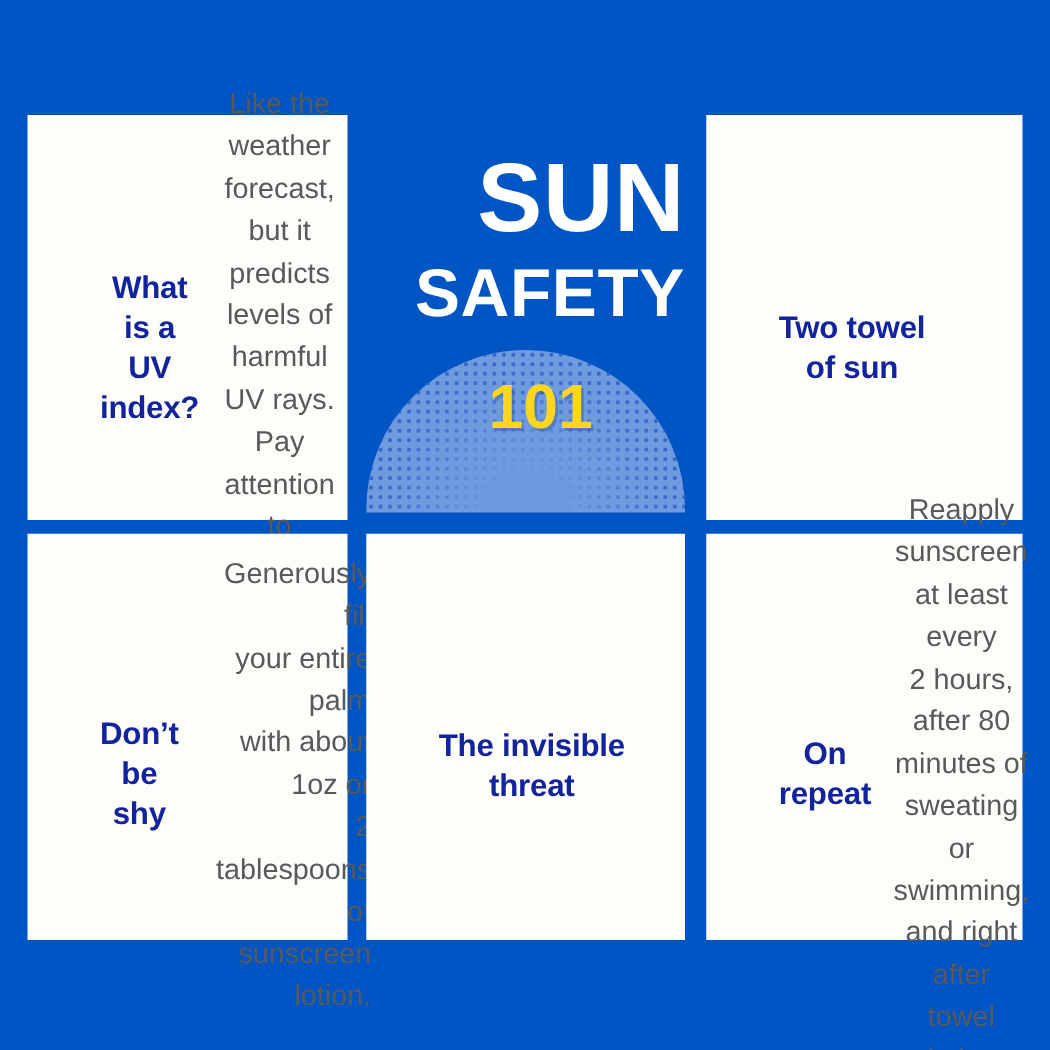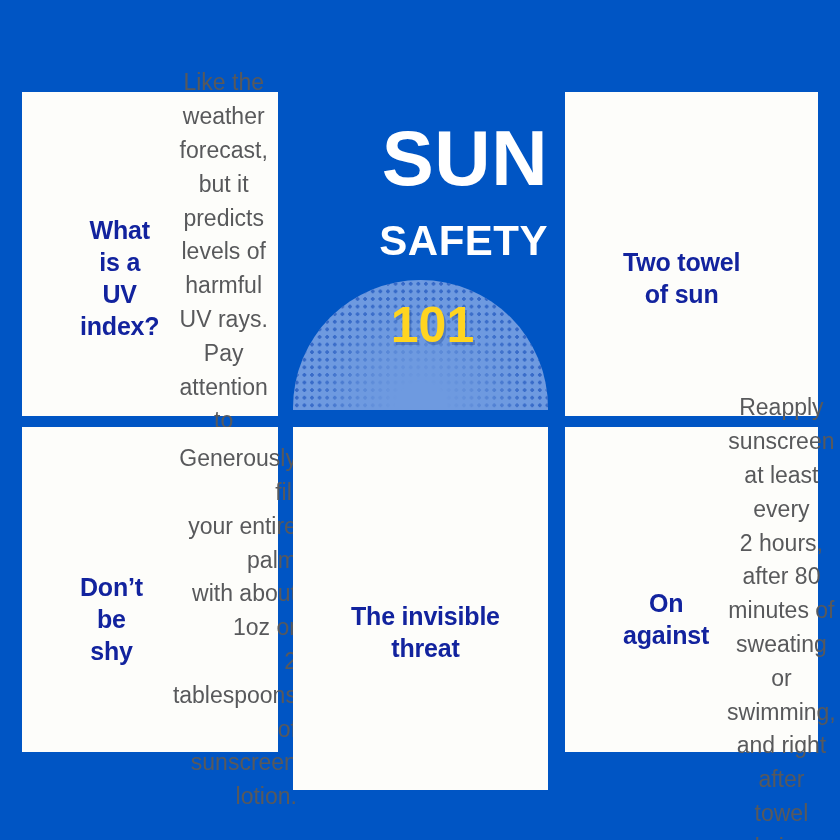--- a/index.html
+++ b/index.html
@@ -52,21 +52,21 @@
     padding: 0 8px;
     white-space: pre-line;
     font-weight: 400;
   }
 
   
   #card-uv-index      { left: 22px;  top: 92px;  width: 256px; height: 324px; padding-top: 48px; }
   #card-two-kinds     { left: 565px; top: 92px;  width: 253px; height: 324px; padding-top: 48px; }
   
   #card-dont-be-shy   { left: 22px;  top: 427px; width: 256px; height: 325px; padding-top: 58px; gap: 12px; }
-  #card-invisible     { left: 293px; top: 427px; width: 255px; height: 363px; padding-top: 47px; }
+  #card-invisible     { left: 293px; top: 427px; width: 255px; height: 325px; padding-top: 47px; }
   #card-on-repeat     { left: 565px; top: 427px; width: 253px; height: 325px; padding-top: 58px; }
 
   #card-uv-index   .card-body { margin-top: 16px; }
   #card-two-kinds  .card-body { margin-top: 16px; }
   #card-dont-be-shy .card-body { margin-top: 19px; text-align: right; }
   #card-invisible  .card-body { margin-top: 17px; }
   #card-on-repeat  .card-body { margin-top: 19px; }
 
   
   #hero {
@@ -120,24 +120,24 @@
     font-weight: bold;
     font-size: 78px;
     line-height: 0.98;
     letter-spacing: 0.5px;
     margin-top: 28px;
   }
   #hero-line-2 {
     display: block;
     color: #FFFFFF;
     font-weight: bold;
-    font-size: 42px;
+    font-size: 54px;
     line-height: 1.02;
     letter-spacing: 0.5px;
-    margin-top: 24px;
+    margin-top: 12px;
   }
   #hero-number {
     position: absolute;
     left: 12px;
     top: 208px;
     width: 255px;
     text-align: center;
     color: #FFD520;
     font-weight: bold;
     font-size: 50px;
@@ -188,21 +188,21 @@
 2 tablespoons of
 sunscreen lotion.</p>
   </div>
 
   <div class="card" id="card-invisible">
     <h2 class="card-title">The invisible
 threat</h2>
   </div>
 
   <div class="card" id="card-on-repeat">
-    <h2 class="card-title">On against</h2>
+    <h2 class="card-title">On repeat</h2>
     <p class="card-body">Reapply sunscreen
 at least every
 2 hours, after 80
 minutes of sweating
 or swimming,
 and right after
 towel drying.</p>
   </div>
 
 </div>

